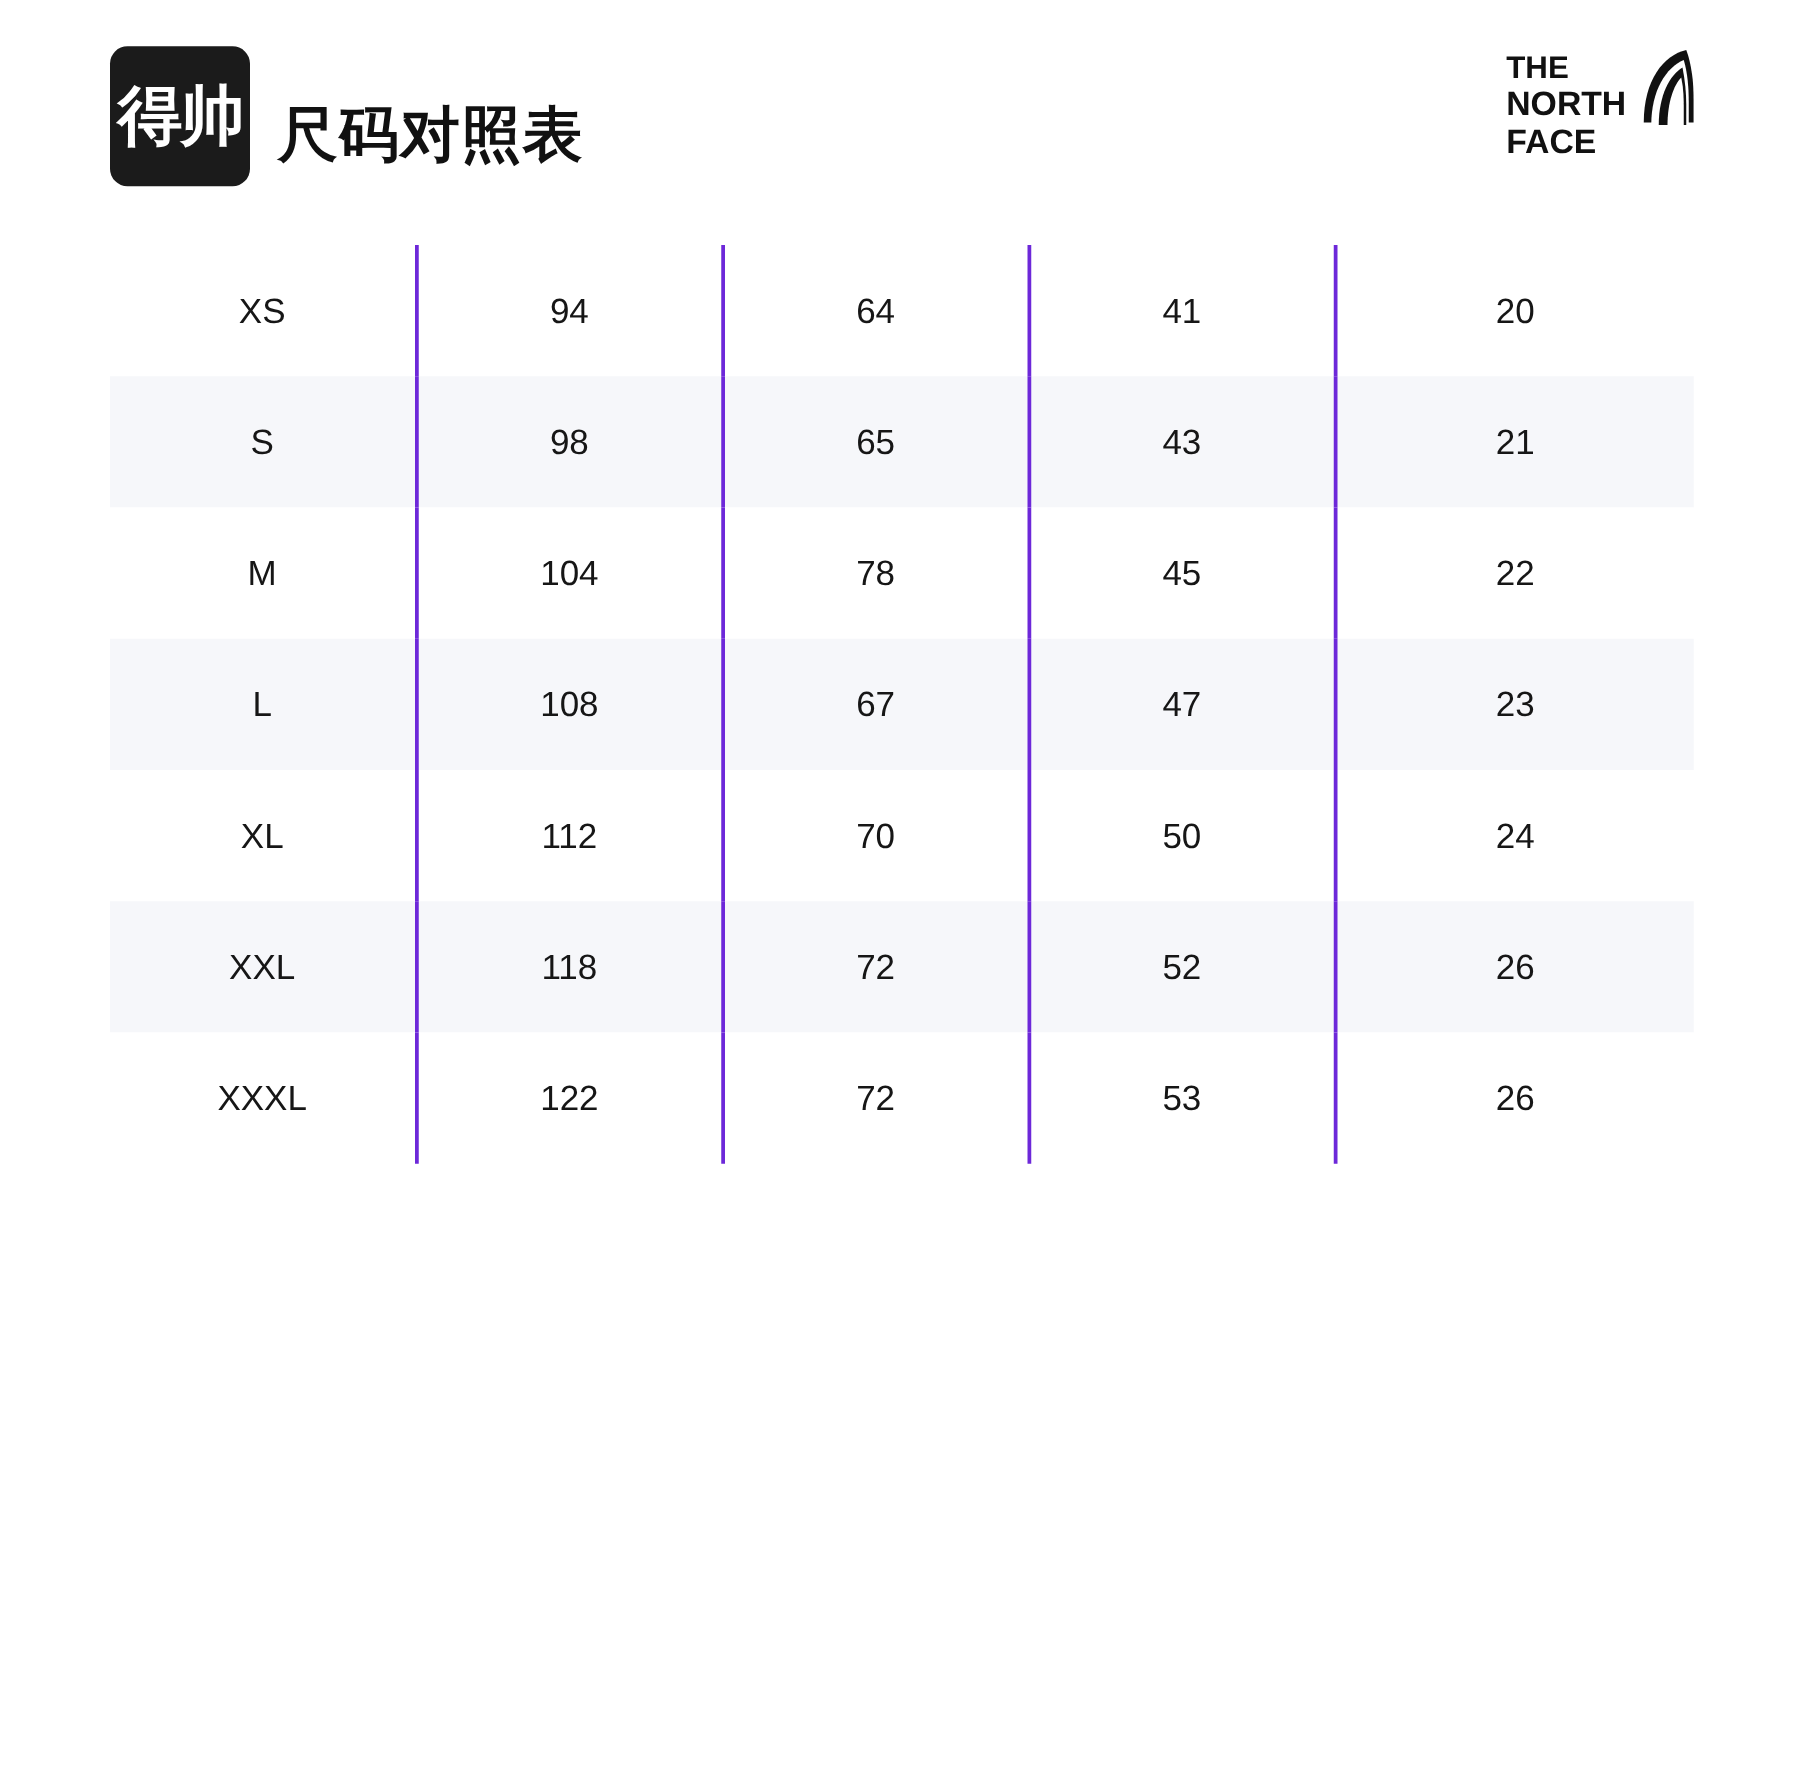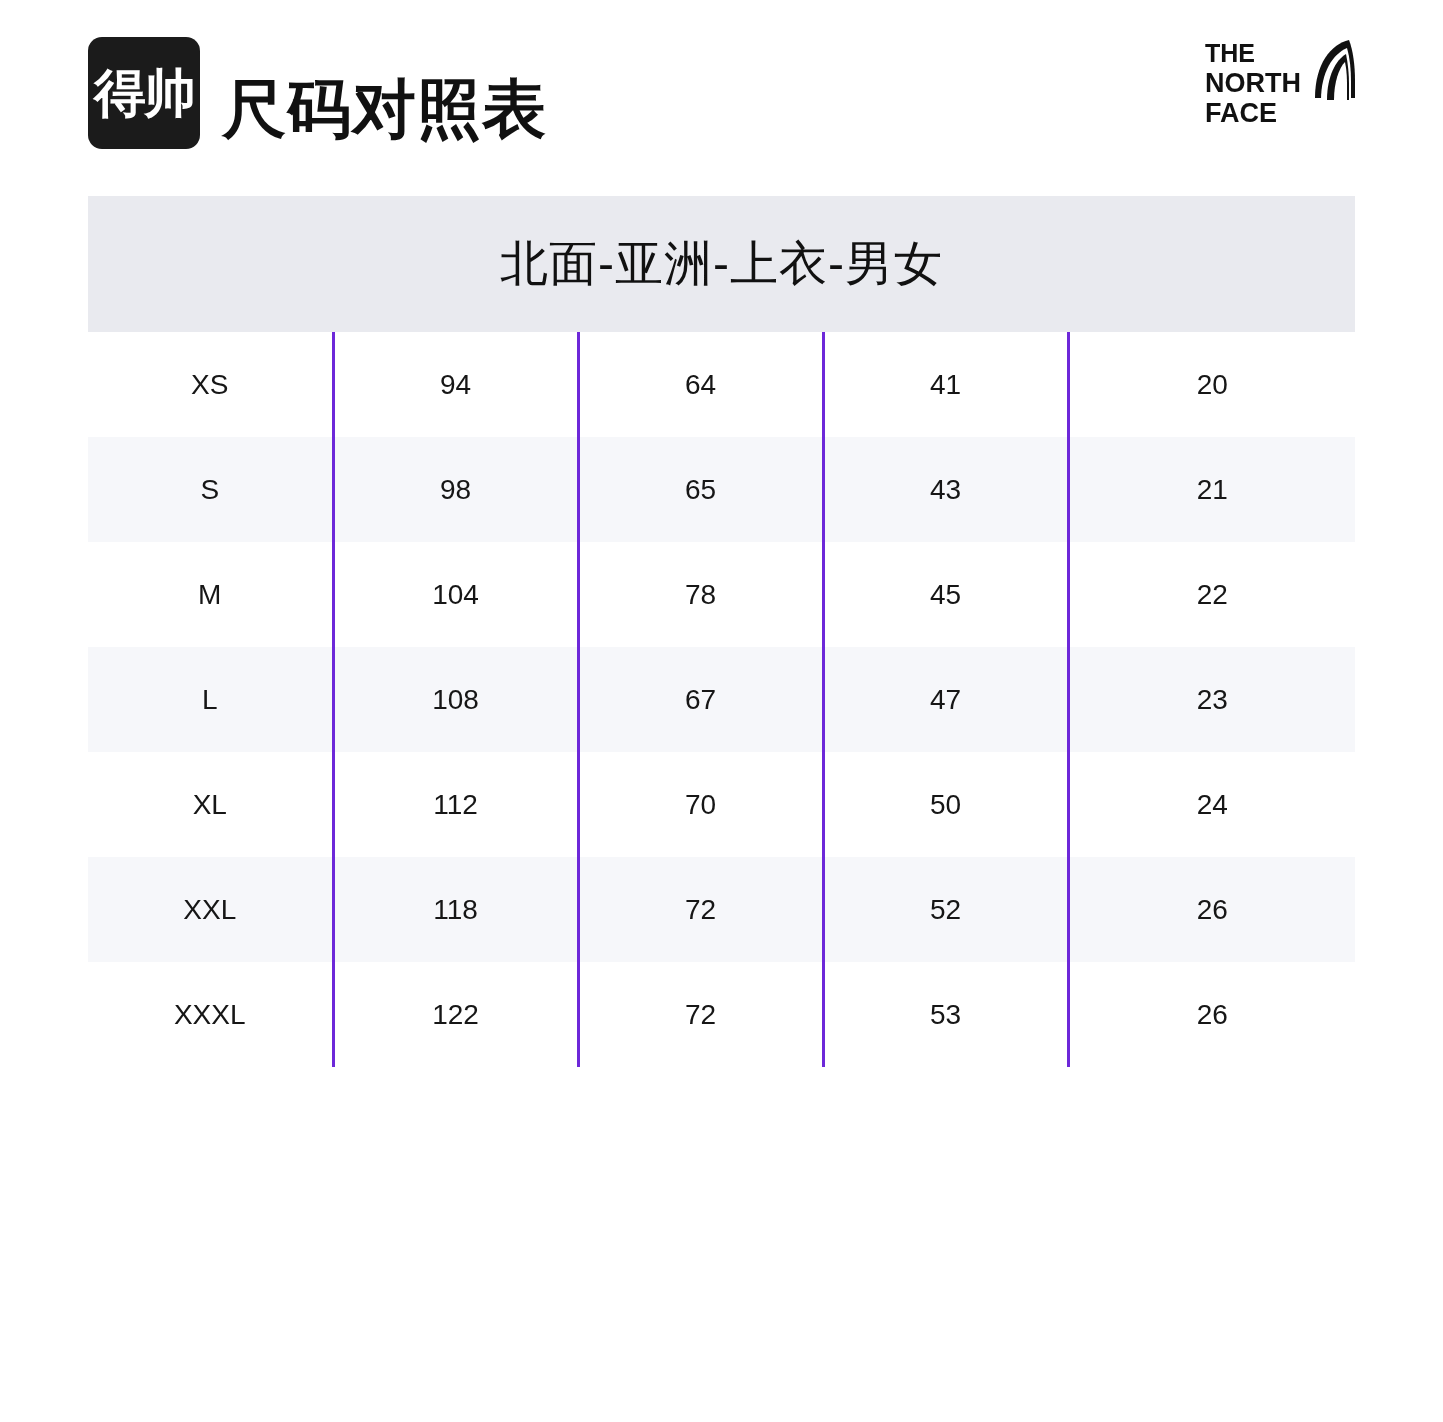--- a/index.html
+++ b/index.html
@@ -45,21 +45,21 @@
   .brand-badge-text {
     color: #ffffff;
     font-size: 52px;
     font-weight: bold;
     letter-spacing: -2px;
     line-height: 1;
     font-family: "DejaVu Sans", sans-serif;
   }
   .page-title {
     margin-left: 22px;
-    font-size: 64px;
+    font-size: 48px;
     font-weight: bold;
     line-height: 1;
     letter-spacing: 1px;
     color: #111111;
     white-space: nowrap;
     margin-top: 32px;
   }
 
   
   .tnf-logo {
@@ -174,23 +174,20 @@
   <div class="table-wrap">
     <table class="size-table">
       <colgroup>
         <col class="c0">
           <col class="c1">
           <col class="c2">
           <col class="c3">
           <col class="c4">
       </colgroup>
       <tbody>
-        <tr>
-          <td class="tbl-title-cell" colspan="5">北面-亚洲-上衣-男女</td>
-        </tr>
 
         <tr class="body-row row-odd">
           <td>XS</td>
           <td>94</td>
           <td>64</td>
           <td>41</td>
           <td>20</td>
         </tr>
         <tr class="body-row row-even">
           <td>S</td>

